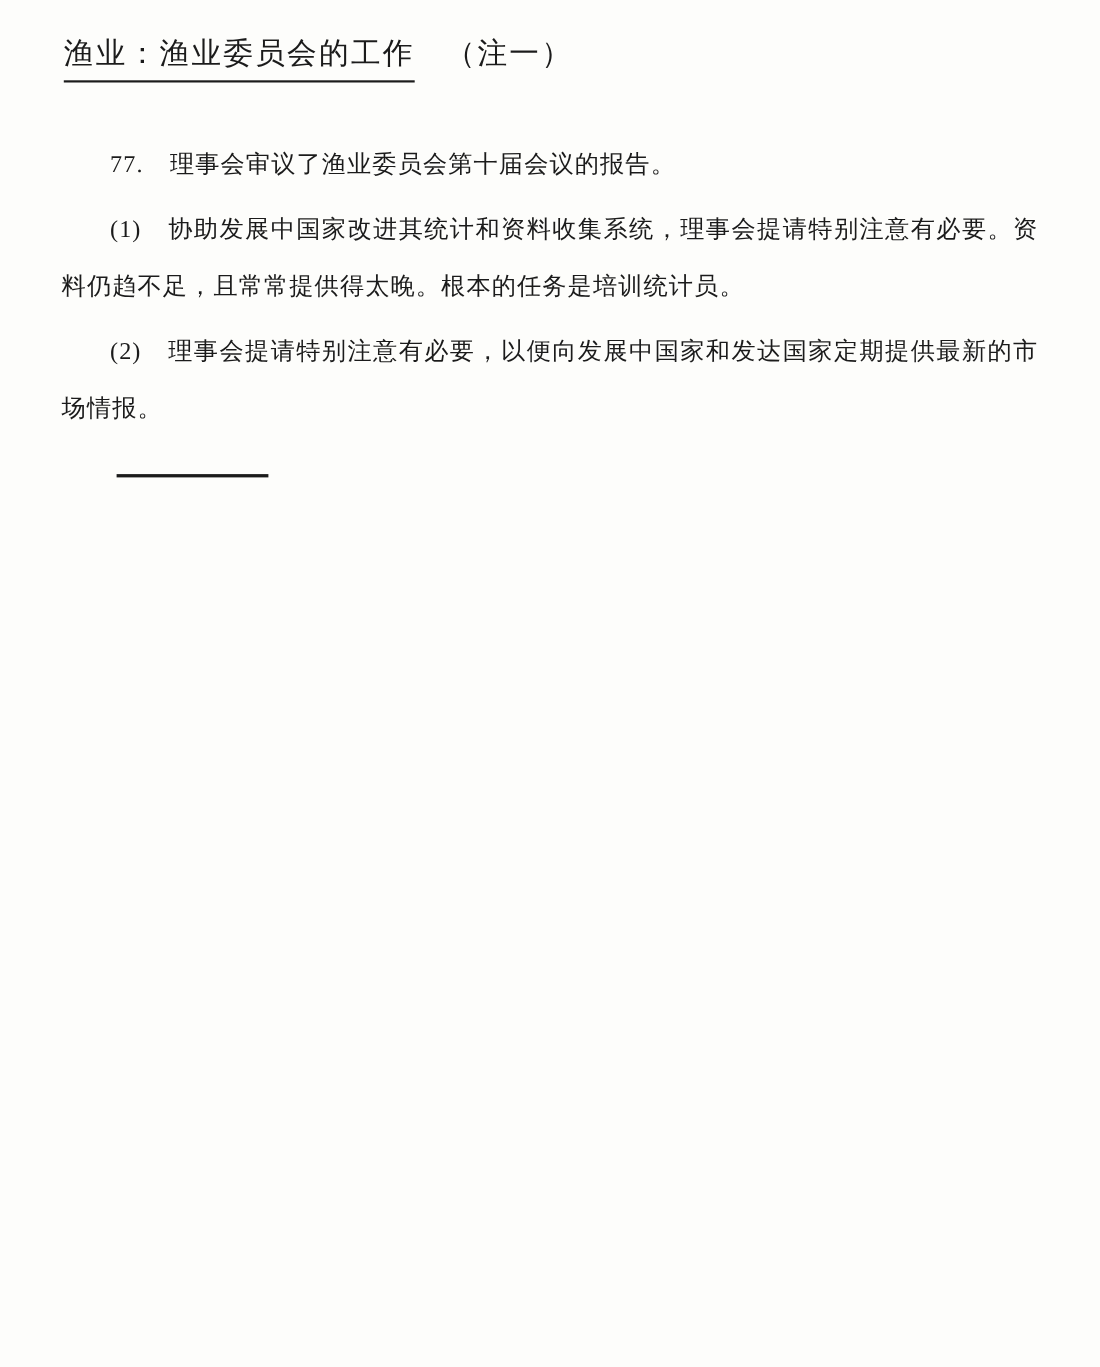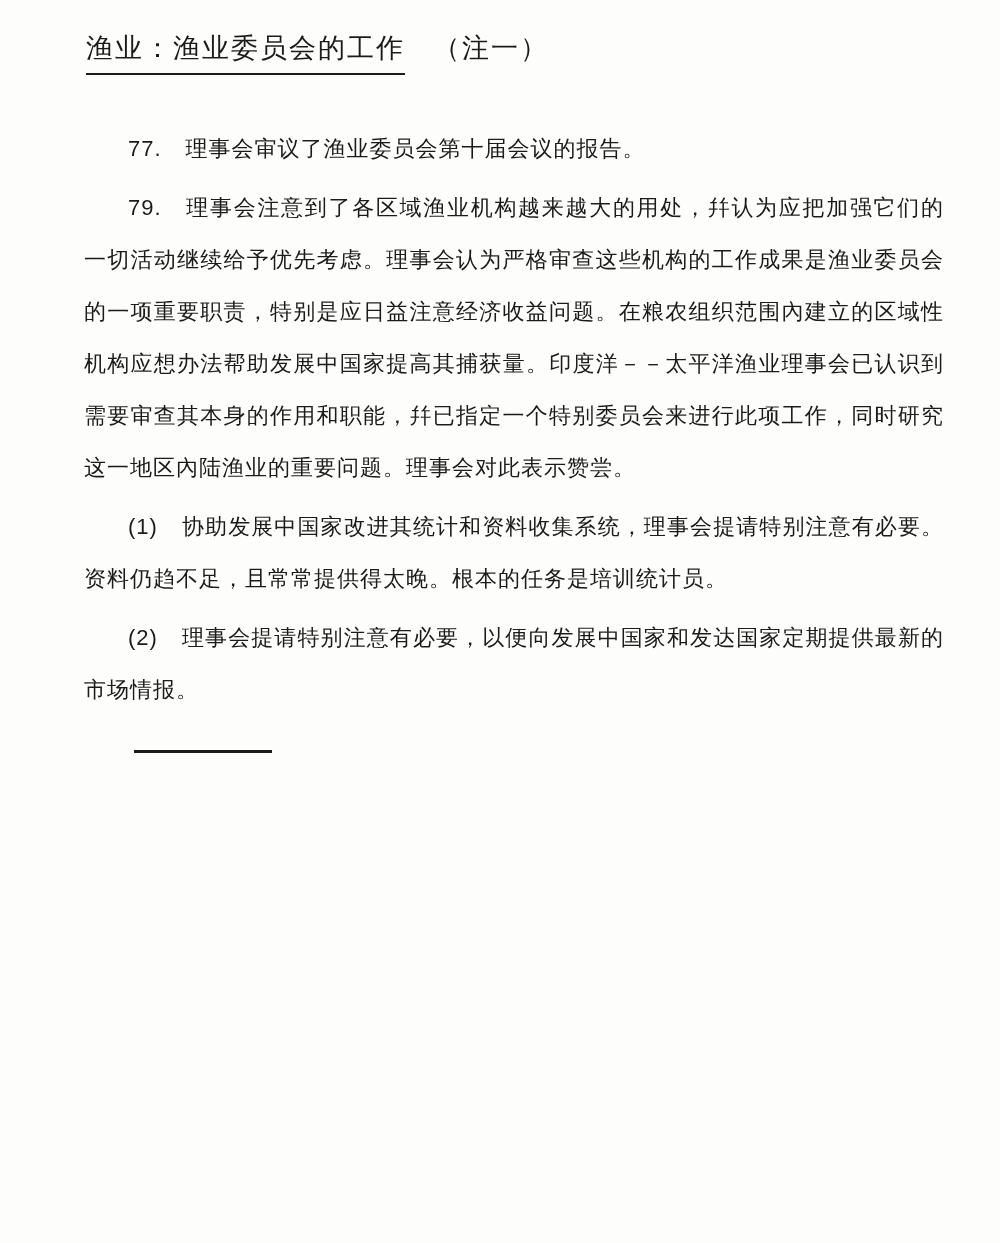--- a/index.html
+++ b/index.html
@@ -4,24 +4,24 @@
 <style>
   html, body {
     margin: 0;
     padding: 0;
     background: #ffffff;
   }
   .page {
     width: 1000px;
     height: 1243px;
     box-sizing: border-box;
-    padding: 24px 56px 0 84px;
+    padding: 24px 56px 0 56px;
     background: #fdfdfb;
     color: #1b1b1b;
-    font-family: Liberation Sans, sans-serif;
+    font-family: Liberation Serif, serif;
     overflow: hidden;
   }
   .doc-title {
     font-size: 27px;
     letter-spacing: 2px;
     margin: 6px 0 48px 2px;
     white-space: nowrap;
   }
   .title-main {
     display: inline-block;
@@ -53,20 +53,19 @@
 <body>
 
 <div class="page">
 
   <div class="doc-title">
     <span class="title-main">渔业：渔业委员会的工作</span><span class="title-note">（注一）</span>
   </div>
 
   <div class="paras">
       <p class="para"><span class="para-num">77.</span><span>理事会审议了渔业委员会第十届会议的报告。</span></p>
-      <p class="para"><span class="para-num">79.</span><span>理事会注意到了各区域渔业机构越来越大的用处，幷认为应把加强它们的一切活动继续给予优先考虑。理事会认为严格审查这些机构的工作成果是渔业委员会的一项重要职责，特别是应日益注意经济收益问题。在粮农组织范围內建立的区域性机构应想办法帮助发展中国家提高其捕获量。印度洋－－太平洋渔业理事会已认识到需要审查其本身的作用和职能，幷已指定一个特别委员会来进行此项工作，同时研究这一地区內陆渔业的重要问题。理事会对此表示赞尝。</span></p>
       <p class="para"><span class="para-num">(1)</span><span>协助发展中国家改进其统计和资料收集系统，理事会提请特别注意有必要。资料仍趋不足，且常常提供得太晚。根本的任务是培训统计员。</span></p>
       <p class="para"><span class="para-num">(2)</span><span>理事会提请特别注意有必要，以便向发展中国家和发达国家定期提供最新的市场情报。</span></p>
     </div>
 
   <hr class="footnote-rule">
 
 </div>
 
 </body></html>

